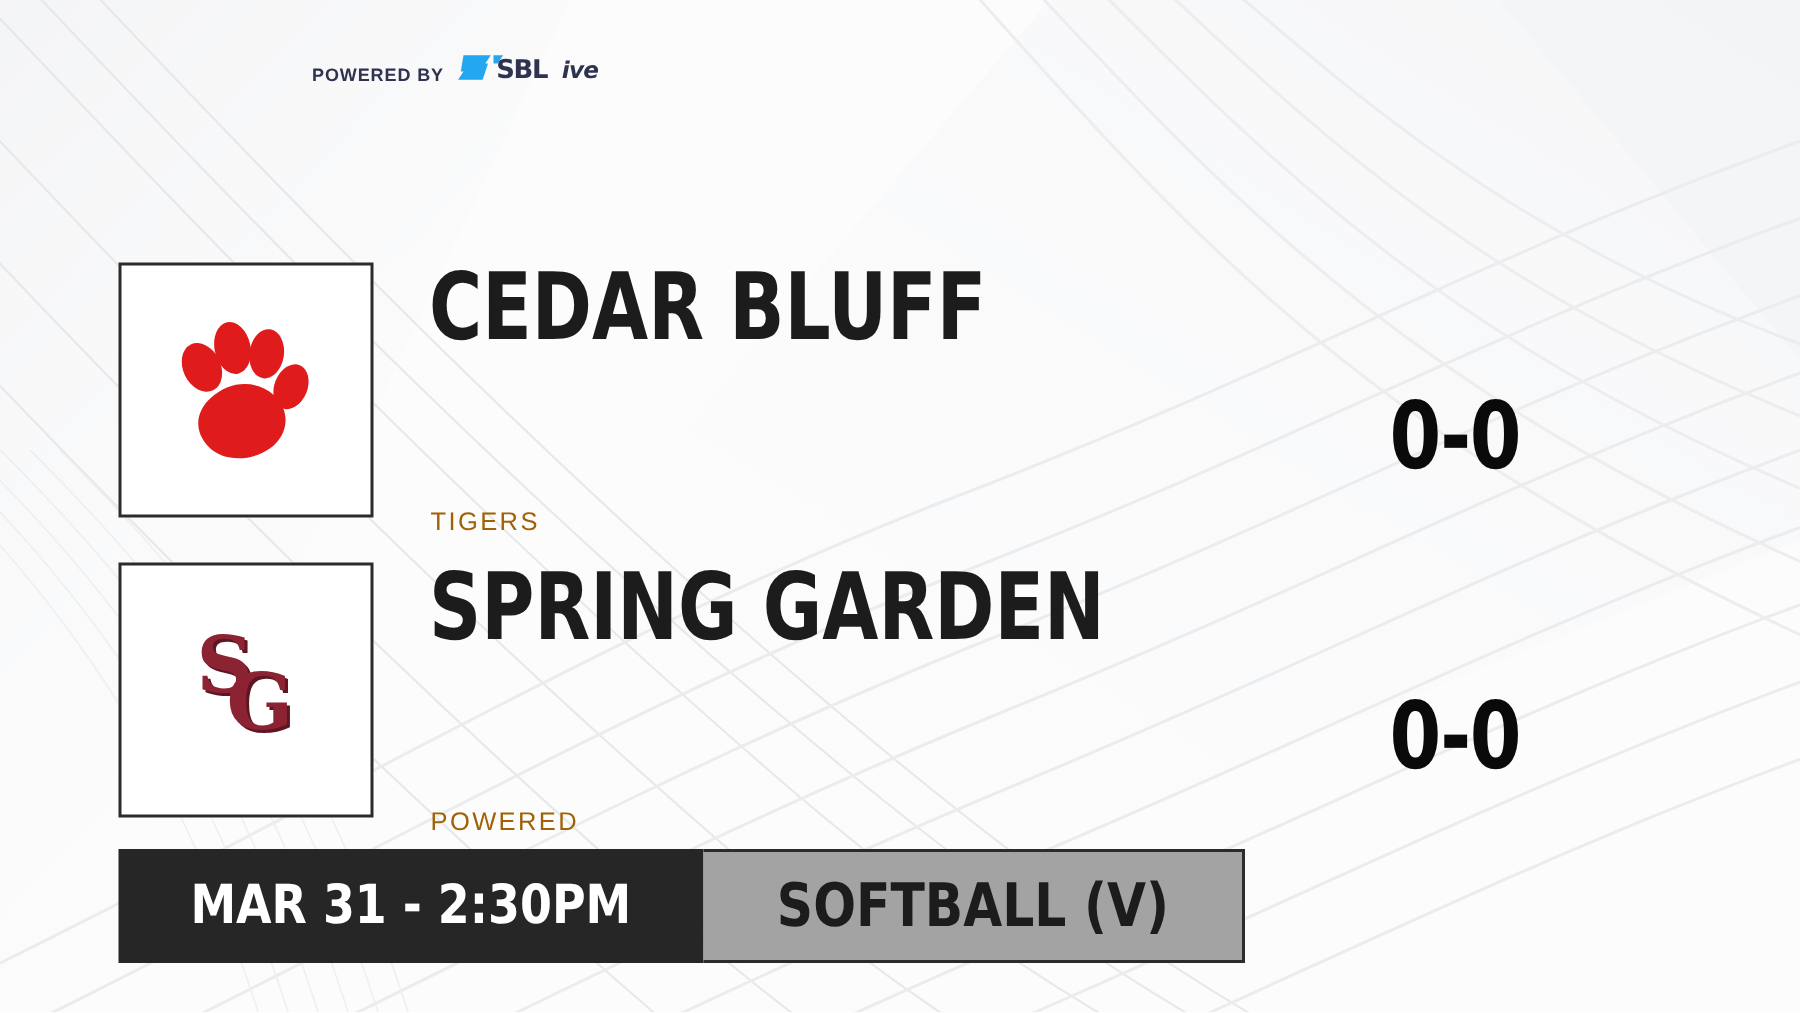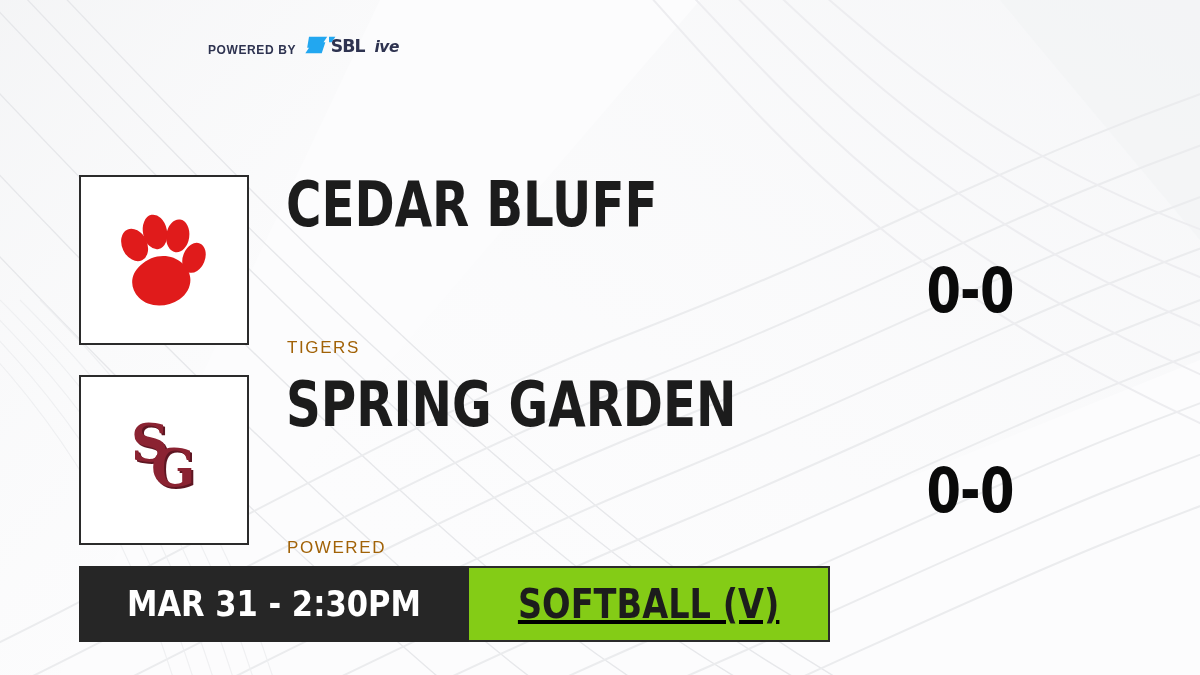--- a/index.html
+++ b/index.html
@@ -144,30 +144,29 @@
     font-family: "DejaVu Sans", sans-serif;
     font-weight: 700;
     font-size: 36px;
     line-height: 36px;
     letter-spacing: 0px;
     white-space: nowrap;
     transform: scaleX(0.85);
     transform-origin: center center;
   }
   .footer-sport {
-    background: #84cc16;
+    background: #a3a3a3;
     border: 2px solid #2b2b2b;
     border-left: none;
     box-sizing: border-box;
     display: flex;
     align-items: center;
     justify-content: center;
     padding: 0 24px;
     min-width: 320px;
-    text-decoration: underline;
   }
   .footer-sport span {
     font-family: "DejaVu Sans", sans-serif;
     font-weight: 700;
     font-size: 40px;
     line-height: 40px;
     color: #1c1c1c;
     white-space: nowrap;
     transform: scaleX(0.84);
     transform-origin: center center;

